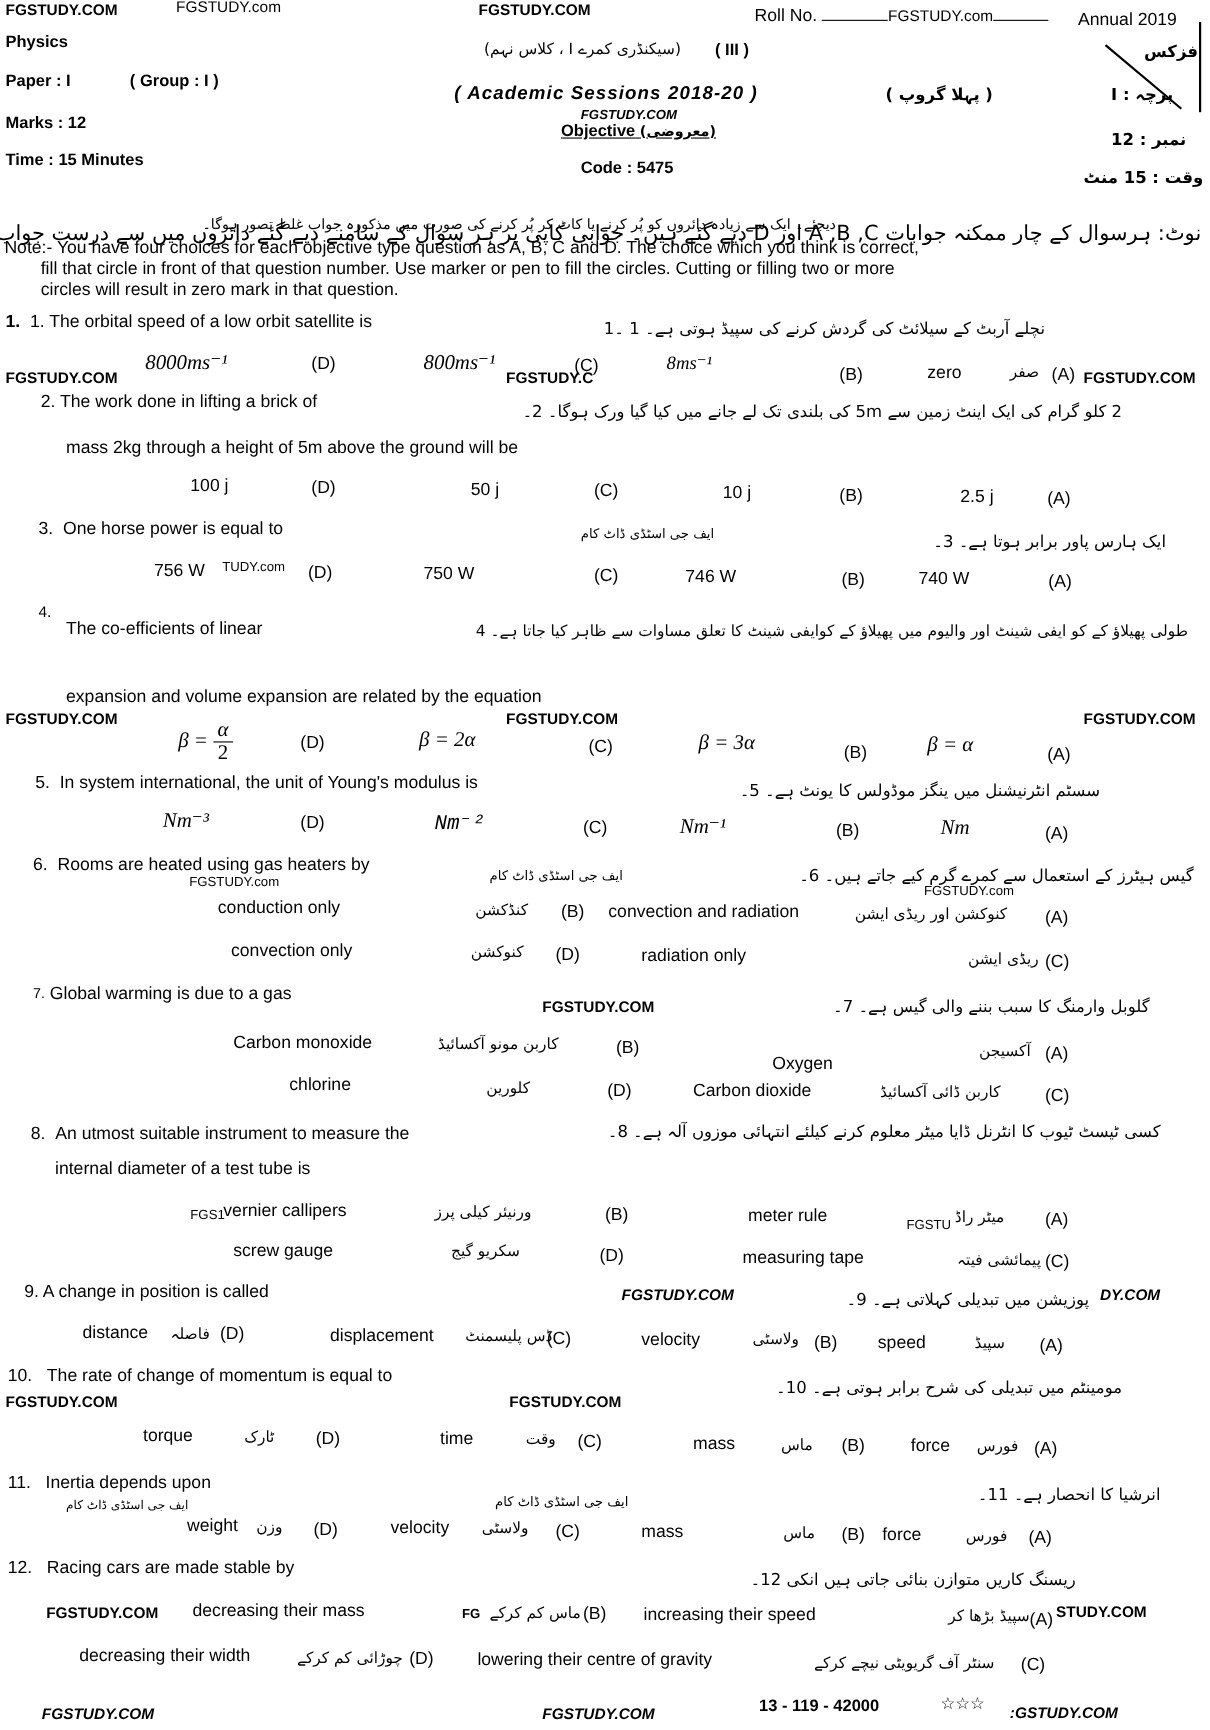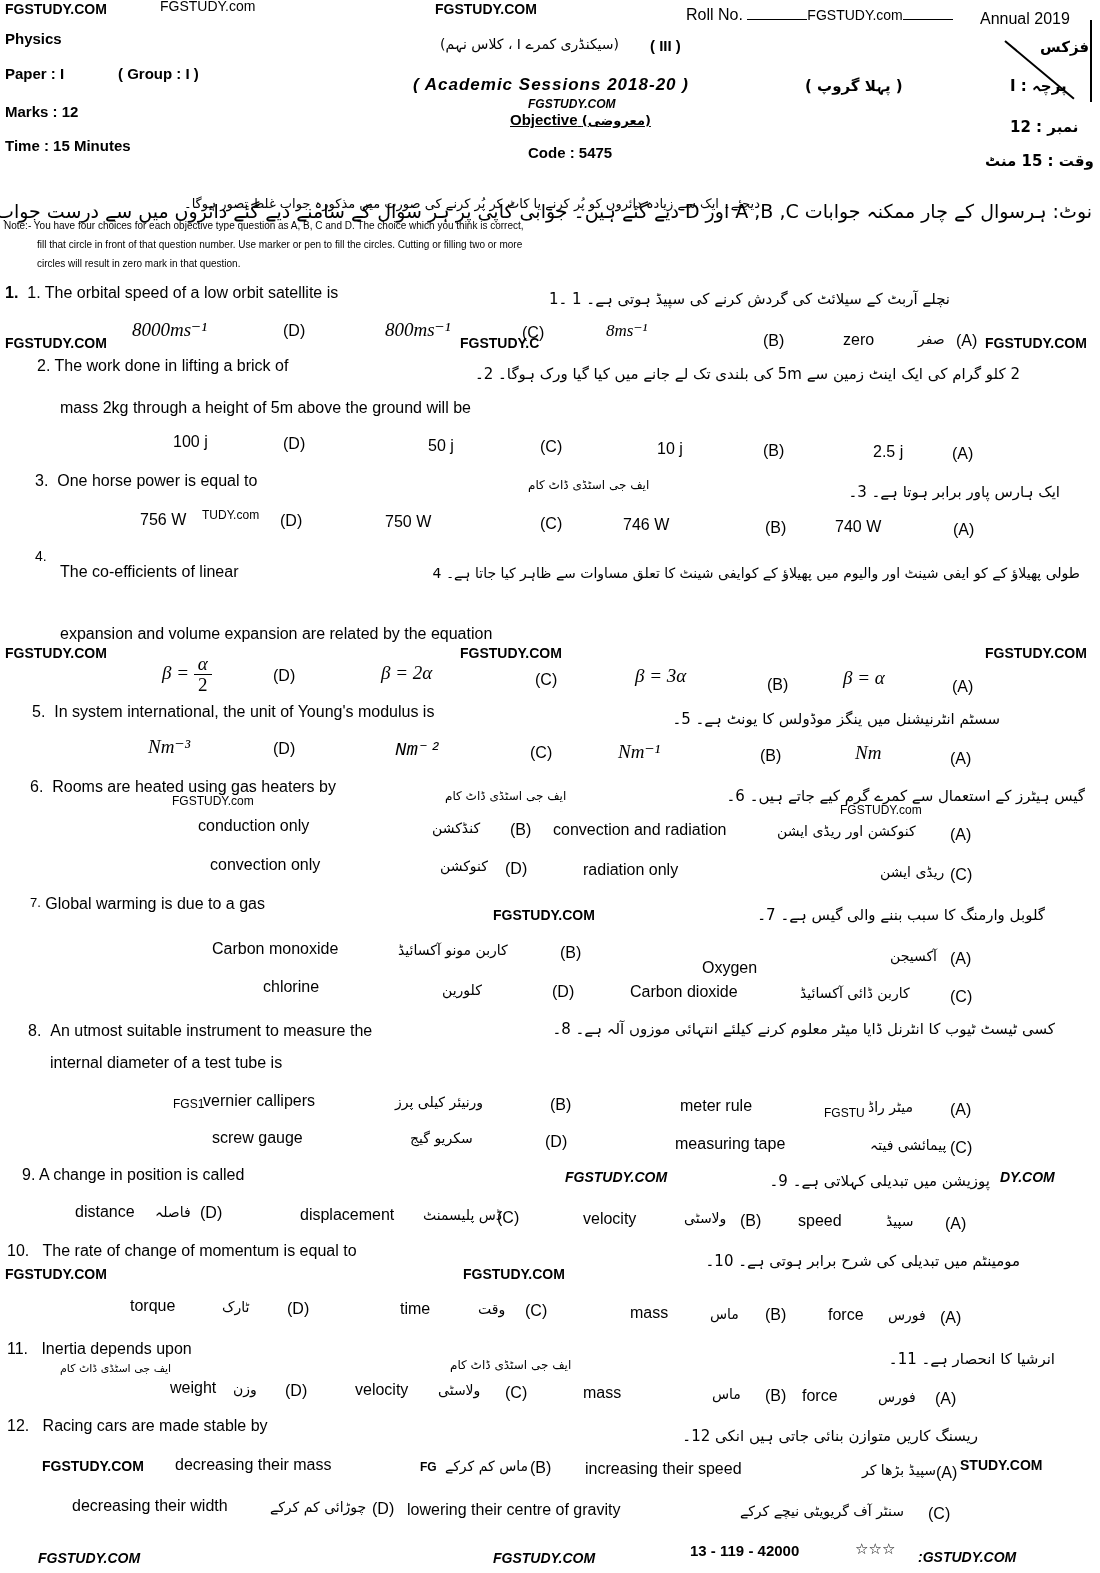--- a/index.html
+++ b/index.html
@@ -9,21 +9,21 @@
   .wm { font-weight:bold; font-size:14px; letter-spacing:0; }
   .wm-thin { font-weight:normal; font-size:14px; }
   .wm-it { font-weight:bold; font-style:italic; font-size:14px; }
   .hdr { font-weight:bold; font-size:15px; }
   .big { font-weight:bold; font-size:17px; letter-spacing:1px; }
   .q { font-size:16px; }
   .opt { font-size:16px; }
   .lbl { font-size:16px; }
   .math { font-family:"Liberation Serif", "DejaVu Serif", serif; font-style:italic; font-size:19px; }
   .urdu { font-family:"DejaVu Sans", sans-serif; font-size:14px; direction:rtl; }
-  .note { font-size:10px; line-height:19px; }
+  .note { font-size:16px; line-height:19px; }
   .ul { text-decoration:underline; }
   .frac { display:inline-flex; flex-direction:column; align-items:center; vertical-align:middle; line-height:20px; }
   .frac .bar { border-top:1.5px solid #000; width:18px; }
   .blank { display:inline-block; border-bottom:1.5px solid #000; height:12px; vertical-align:baseline; }
   .slash { position:absolute; left:1005px; top:40px; width:90px; height:2px; background:#000; transform:rotate(40deg); transform-origin:left center; }
   .vline { position:absolute; left:1090px; top:20px; width:2px; height:82px; background:#000; }
 </style>
 </head>
 <body>
 
@@ -155,21 +155,21 @@
 <div class="abs urdu" style="left:445px;top:789px;font-size:12px;">ایف جی اسٹڈی ڈاٹ کام</div>
 <div class="abs urdu" style="right:15px;top:787px;font-size:15px;">گیس ہیٹرز کے استعمال سے کمرے گرم کیے جاتے ہیں۔ 6۔</div>
 <div class="abs wm-thin" style="left:840px;top:803px;font-size:12px;">FGSTUDY.com</div>
 <div class="abs opt" style="left:198px;top:817px;">conduction  only</div>
 <div class="abs urdu" style="left:432px;top:820px;">کنڈکشن</div>
 <div class="abs lbl" style="left:510px;top:821px;">(B)</div>
 <div class="abs opt" style="left:553px;top:821px;">convection and radiation</div>
 <div class="abs urdu" style="left:777px;top:823px;">کنوکشن اور ریڈی ایشن</div>
 <div class="abs lbl" style="left:950px;top:826px;">(A)</div>
 <div class="abs opt" style="left:210px;top:856px;">convection  only</div>
-<div class="abs urdu" style="left:440px;top:858px;">کنوکشن</div>
+<div class="abs urdu" style="left:428px;top:858px;">کنوکشن</div>
 <div class="abs lbl" style="left:505px;top:860px;">(D)</div>
 <div class="abs opt" style="left:583px;top:861px;">radiation only</div>
 <div class="abs urdu" style="left:880px;top:864px;">ریڈی ایشن</div>
 <div class="abs lbl" style="left:950px;top:866px;">(C)</div>
 
 <div class="abs q" style="left:30px;top:895px;">
   <span style="font-size:13px;vertical-align:top;">7.</span>&nbsp;<span>Global warming is due to a gas</span>
 </div>
 <div class="abs wm" style="left:493px;top:907px;">FGSTUDY.COM</div>
 <div class="abs urdu" style="right:55px;top:906px;font-size:15px;">گلوبل وارمنگ کا سبب بننے والی گیس ہے۔ 7۔</div>
@@ -272,21 +272,21 @@
 <div class="abs wm" style="left:420px;top:1460px;font-size:12px;">FG</div>
 <div class="abs urdu" style="left:445px;top:1458px;">ماس کم کرکے</div>
 <div class="abs lbl" style="left:530px;top:1459px;">(B)</div>
 <div class="abs opt" style="left:585px;top:1460px;">increasing their speed</div>
 <div class="abs urdu" style="left:862px;top:1462px;">سپیڈ بڑھا کر</div>
 <div class="abs lbl" style="left:936px;top:1464px;">(A)</div>
 <div class="abs wm" style="left:960px;top:1457px;">STUDY.COM</div>
 <div class="abs opt" style="left:72px;top:1497px;">decreasing their width</div>
 <div class="abs urdu" style="left:270px;top:1499px;">چوڑائی کم کرکے</div>
 <div class="abs lbl" style="left:372px;top:1500px;">(D)</div>
-<div class="abs opt" style="left:407px;top:1501px;">lowering their centre of gravity</div>
+<div class="abs opt" style="left:434px;top:1501px;">lowering their centre of gravity</div>
 <div class="abs urdu" style="left:740px;top:1503px;">سنٹر آف گریویٹی نیچے کرکے</div>
 <div class="abs lbl" style="left:928px;top:1505px;">(C)</div>
 
 <div class="abs wm-it" style="left:38px;top:1550px;">FGSTUDY.COM</div>
 <div class="abs wm-it" style="left:493px;top:1550px;">FGSTUDY.COM</div>
 <div class="abs" style="left:690px;top:1542px;font-weight:bold;font-size:15px;">13 - 119 - 42000</div>
 <div class="abs" style="left:855px;top:1540px;font-size:15px;">☆☆☆</div>
 <div class="abs wm-it" style="left:918px;top:1549px;">:GSTUDY.COM</div>
 
 </body></html>

